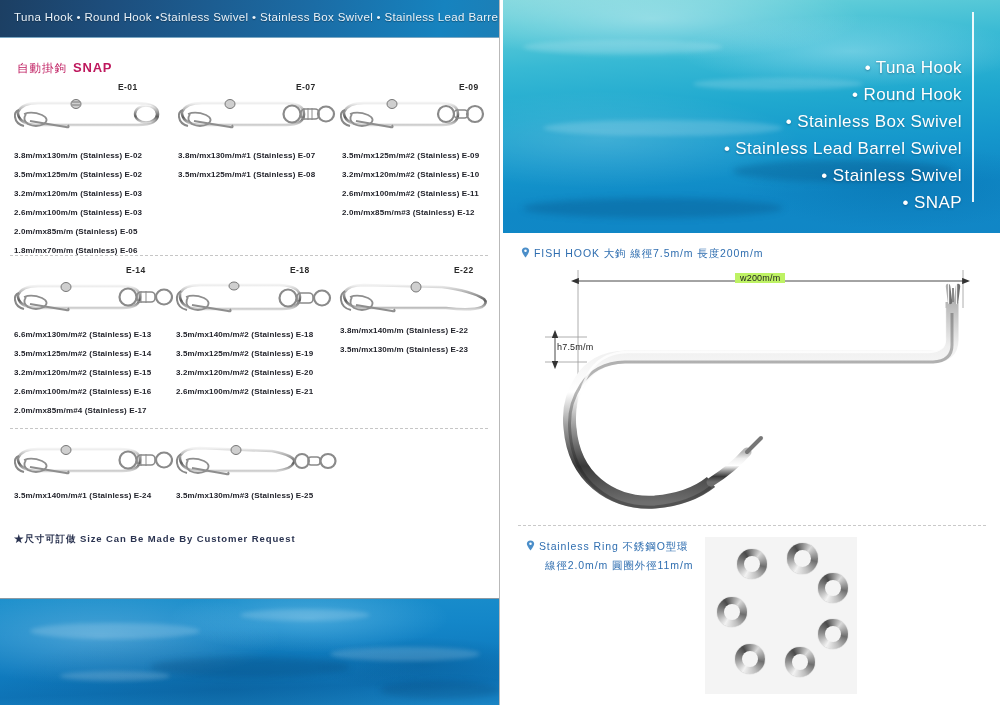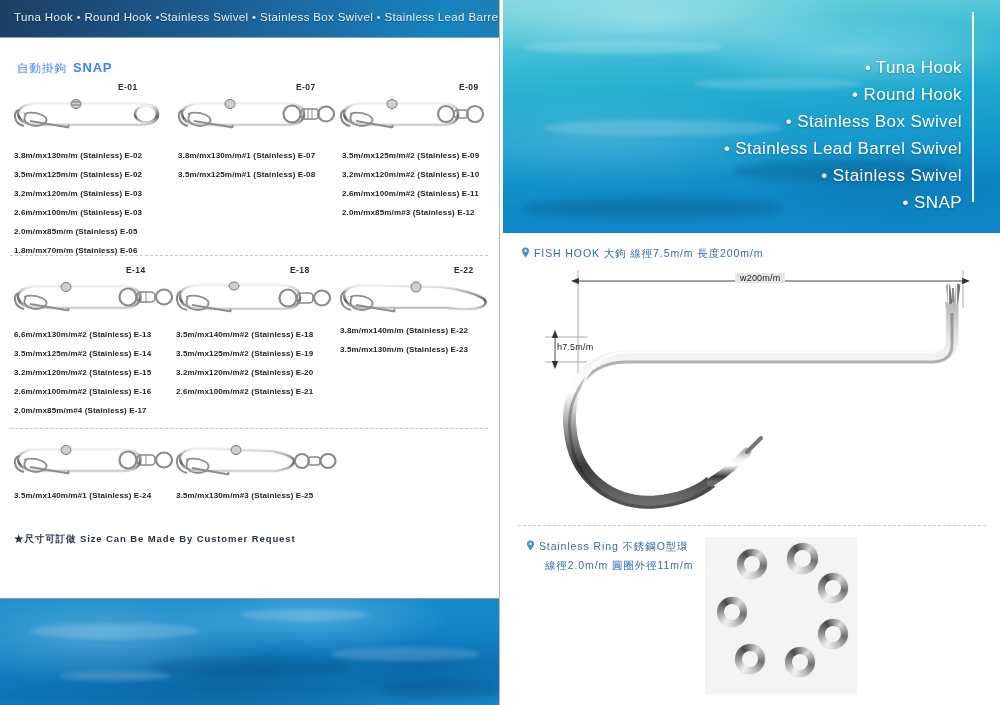--- a/index.html
+++ b/index.html
@@ -39,21 +39,21 @@
     font-size: 11.5px;
     letter-spacing: 0.35px;
     white-space: nowrap;
     text-shadow: 0 1px 1px rgba(0,0,0,.35);
   }
 
   #snap-title {
     position: absolute;
     left: 17px; top: 60px;
     font-size: 12.5px;
-    color: #3b82f6;
+    color: #be185d;
     font-weight: bold;
     letter-spacing: 0.5px;
   }
   #snap-title .cjk { font-weight: normal; font-size: 11.5px; letter-spacing:1px; }
   #snap-title .en { font-size: 13px; letter-spacing: 0.8px; margin-left: 6px;}
   .prod-col { position: absolute; top: 0; }
 
   .code-label {
     position: absolute;
     font-size: 8.5px;
@@ -459,21 +459,21 @@
 
         <path d="M430 40 L430 72 Q430 83 414 84 L112 84 Q84 85 72 108 Q60 131 63 159 Q66 192 88 210" fill="none" stroke="rgba(255,255,255,.8)" stroke-width="2.4"></path>
 
         <path d="M196 214 Q218 200 232 184" fill="none" stroke="url(#steel)" stroke-width="9" stroke-linecap="round"></path>
         <path d="M232 184 L246 170" fill="none" stroke="#777" stroke-width="4" stroke-linecap="round"></path>
 
         <path d="M433 18 L435 34" fill="none" stroke="url(#steelv)" stroke-width="4.5" stroke-linecap="round"></path>
         <path d="M443 18 L441 34" fill="none" stroke="url(#steelv)" stroke-width="4.5" stroke-linecap="round"></path>
         <path d="M438 20 L438 34" fill="none" stroke="#5a5a5a" stroke-width="1.4"></path>
       </svg>
-      <div class="dim-text" style="left:220px; top:5px; background:#e5e5e5; padding:0 5px;">w200m/m</div>
+      <div class="dim-text" style="left:220px; top:5px; background:#bef264; padding:0 5px;">w200m/m</div>
       <div class="dim-text" style="left:-2px; top:74px;padding-left:44px;">h7.5m/m</div>
     </div>
 
     <div class="sec-head" style="left:18px; top:537px; line-height:19px;text-align:center;">
       <svg class="pin" viewBox="0 0 10 13">
         <path d="M5 0.6 C2.3 0.6 0.7 2.4 0.7 4.5 C0.7 7.2 5 12.4 5 12.4 C5 12.4 9.3 7.2 9.3 4.5 C9.3 2.4 7.7 0.6 5 0.6 Z" fill="#4b8ec9"></path>
         <circle cx="5" cy="4.4" r="1.5" fill="#ffffff"></circle>
       </svg><span>Stainless Ring 不銹鋼O型環</span>
       <div style="margin-left:24px;">線徑2.0m/m 圓圈外徑11m/m</div>
     </div>

